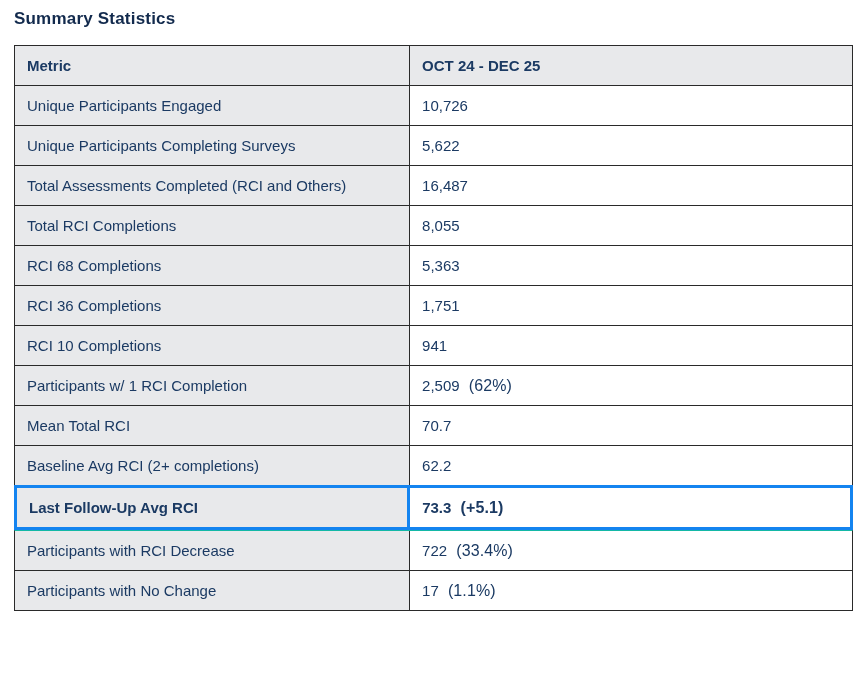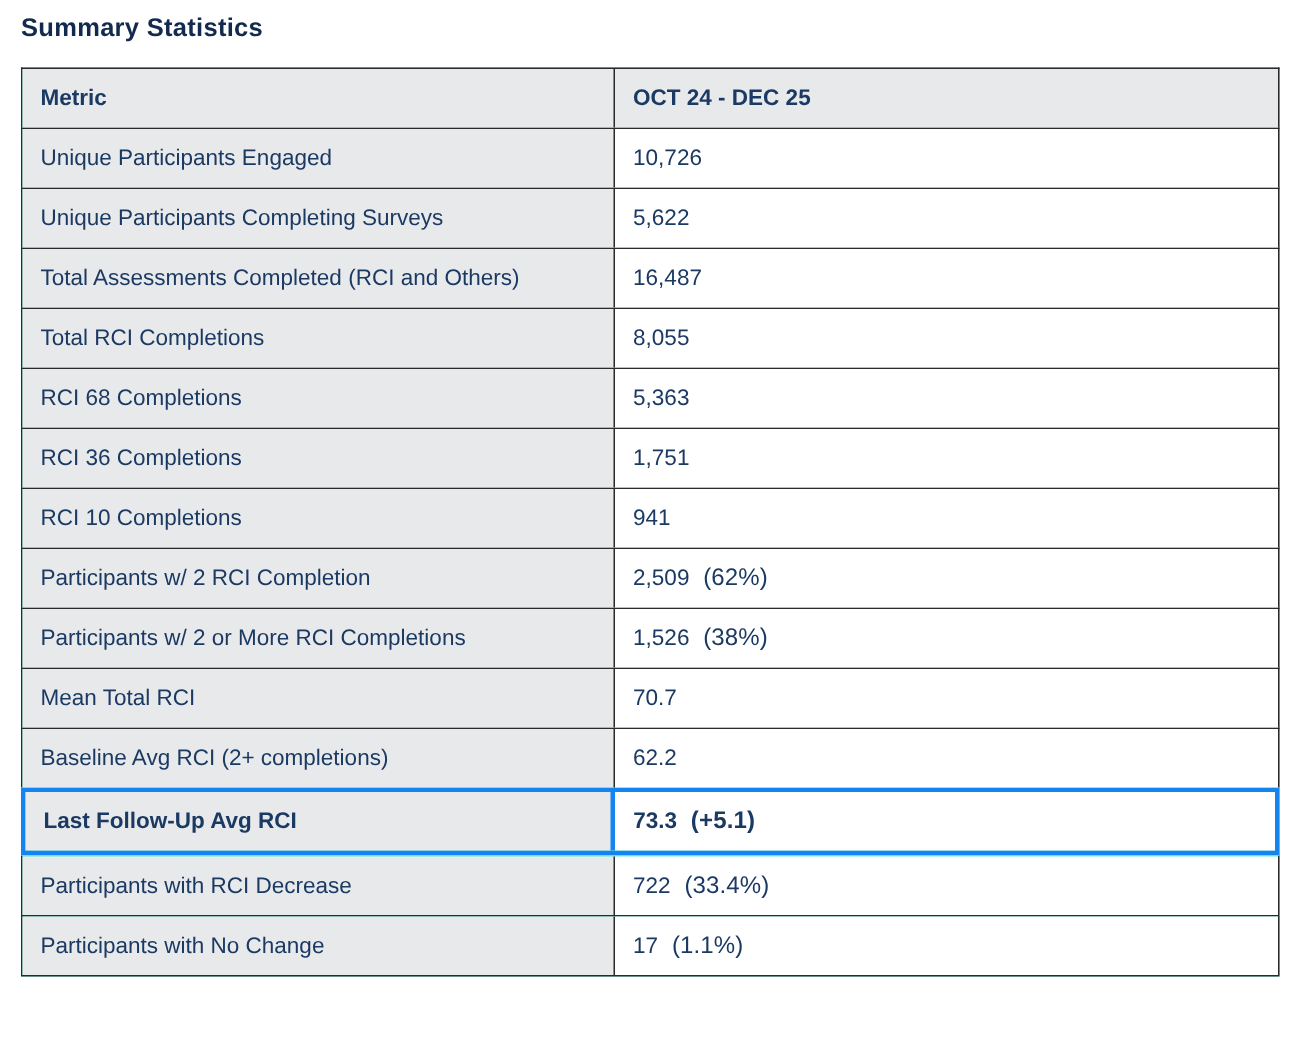--- a/index.html
+++ b/index.html
@@ -24,21 +24,21 @@
   }
   .stats-table {
     width: 839px;
   }
   .row {
     display: flex;
     box-sizing: border-box;
     border-left: 1px solid #2a2a2a;
     border-right: 1px solid #2a2a2a;
     border-top: 1px solid #2a2a2a;
-    background: #5eead4;
+    background: #14b8a6;
   }
   .stats-table .row:last-child {
     border-bottom: 1px solid #2a2a2a;
   }
   
   .row.highlight + .row {
     border-top-color: transparent;
   }
   .row.highlight {
     border: 3px solid #1484f0;
@@ -152,38 +152,29 @@
       <div class="cell metric">
         <span>RCI 10 Completions</span>
       </div>
       <div class="cell value">
         <span>941</span>
         
       </div>
     </div>
       <div class="row">
       <div class="cell metric">
-        <span>Participants w/ 2 RCI Completion</span>
+        <span>Participants w/ 1 RCI Completion</span>
       </div>
       <div class="cell value">
         <span>2,509</span>
         <span class="note">(62%)</span>
       </div>
     </div>
       <div class="row">
       <div class="cell metric">
-        <span>Participants w/ 2 or More RCI Completions</span>
-      </div>
-      <div class="cell value">
-        <span>1,526</span>
-        <span class="note">(38%)</span>
-      </div>
-    </div>
-      <div class="row">
-      <div class="cell metric">
         <span>Mean Total RCI</span>
       </div>
       <div class="cell value">
         <span>70.7</span>
         
       </div>
     </div>
       <div class="row">
       <div class="cell metric">
         <span>Baseline Avg RCI (2+ completions)</span>

